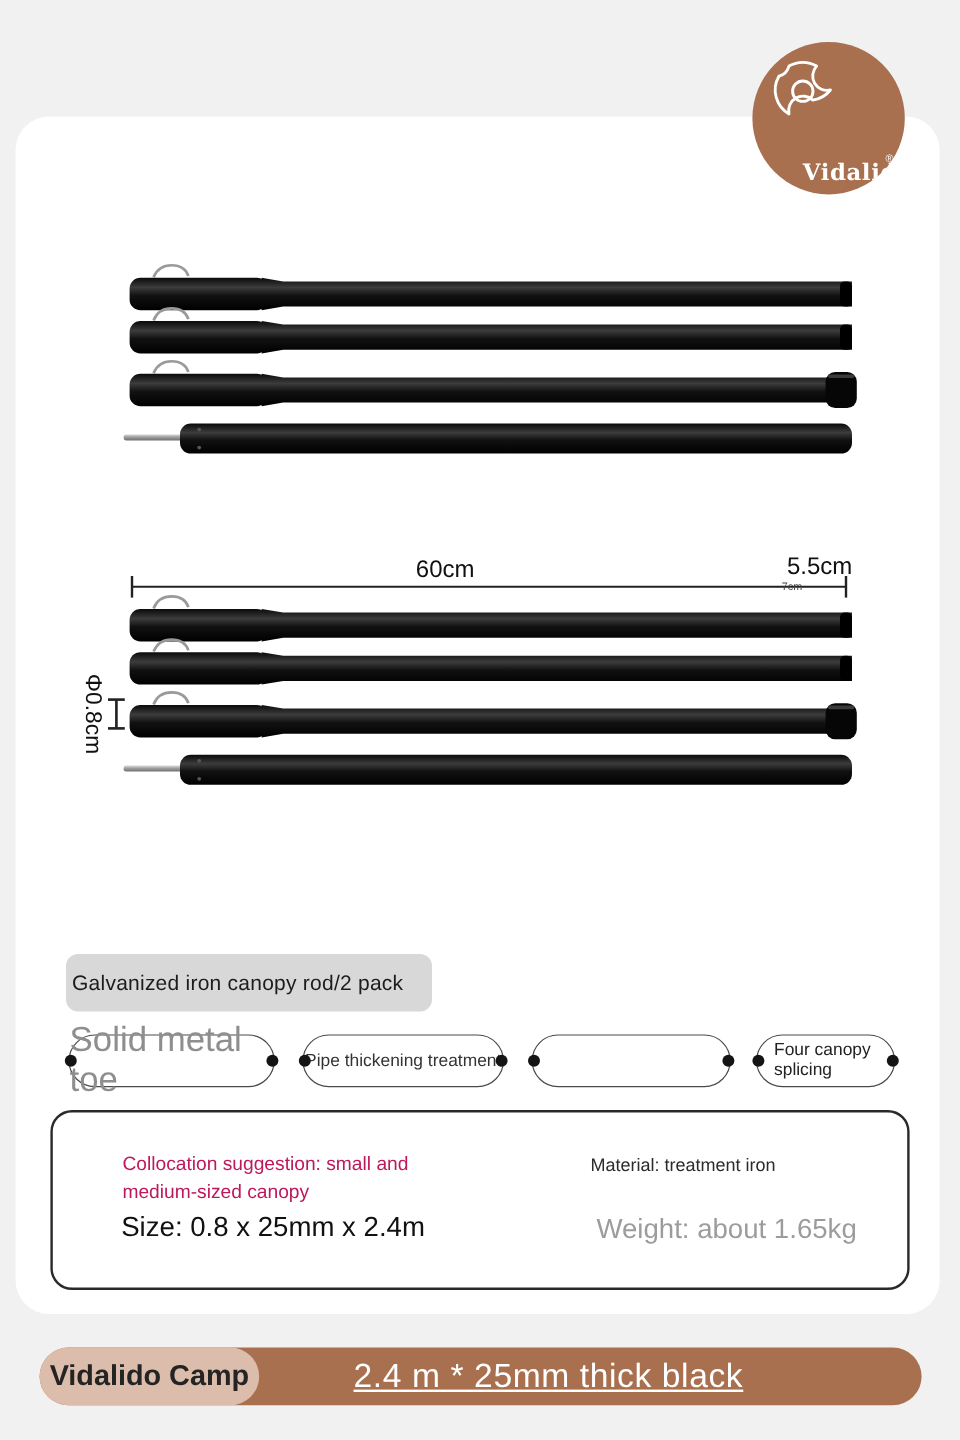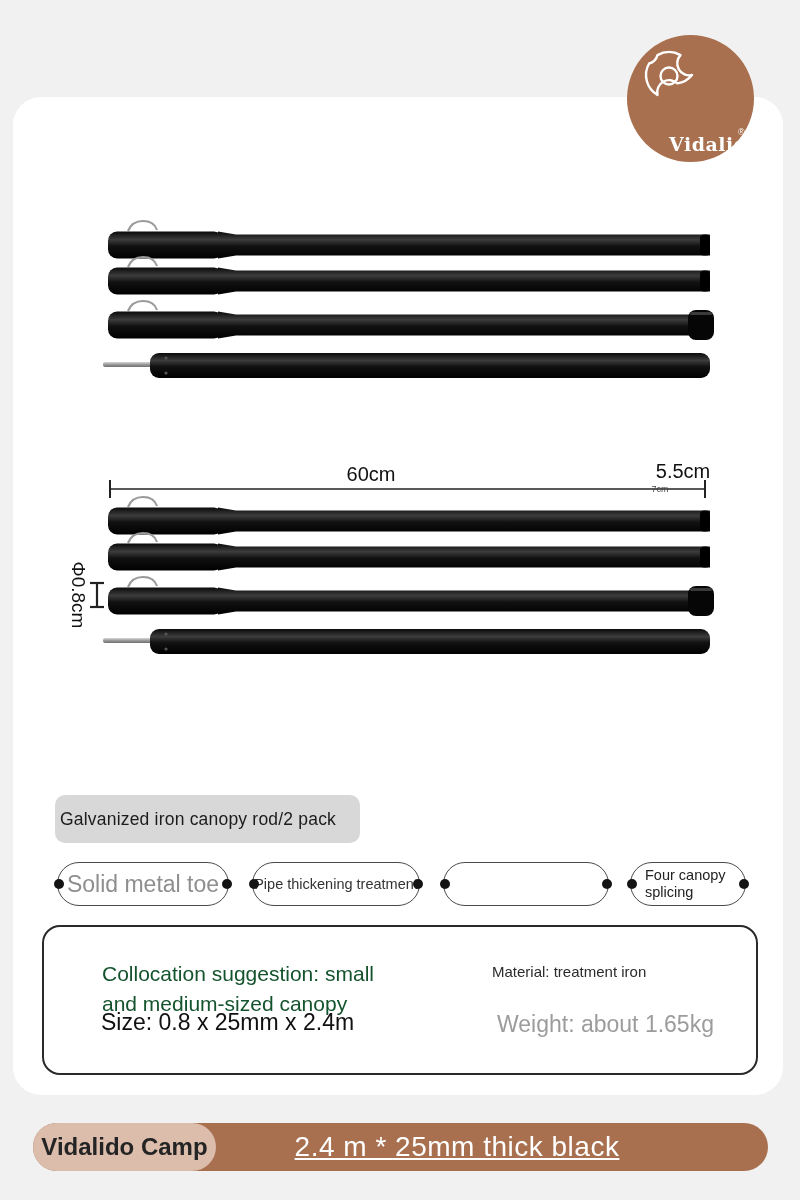--- a/index.html
+++ b/index.html
@@ -42,34 +42,34 @@
     position:absolute;height:44px;border:1.2px solid #4a4a4a;border-radius:22px;
     display:flex;align-items:center;justify-content:center;text-align:left;
     box-sizing:border-box;background:#ffffff;
   }
   .pill .dot{
     position:absolute;width:10px;height:10px;background:#141414;border-radius:50%;
     top:50%;margin-top:-5px;
   }
   .pill .dot-l{left:-4px;}
   .pill .dot-r{right:-4px;}
-  .pill-1{left:57px;width:172px;font-size:23px;color:#8e8e8e;}
+  .pill-1{left:57px;width:172px;font-size:29px;color:#8e8e8e;}
   .pill-2{left:252px;width:168px;font-size:14.5px;color:#333333;}
   .pill-3{left:443px;width:166px;font-size:16.5px;color:#222222;}
   .pill-4{left:630px;width:116px;font-size:14.5px;color:#222222;}
   .pill-4 .pill-text{width:86px;line-height:1.15;}
   
   .spec-box{
     position:absolute;left:42px;top:925px;width:716px;height:150px;
     border:2px solid #2a2a2a;border-radius:18px;box-sizing:border-box;
     background:#ffffff;
   }
   .spec-collocation{
     position:absolute;left:58px;top:32px;width:290px;
-    font-size:21px;line-height:1.45;color:#14532d;
+    font-size:16px;line-height:1.45;color:#be185d;
   }
   .spec-material{
     position:absolute;left:448px;top:36px;font-size:15px;color:#2b2b2b;
   }
   .spec-size{
     position:absolute;left:57px;top:82px;font-size:23px;color:#111111;
   }
   .spec-weight{
     position:absolute;left:453px;top:84px;font-size:23px;color:#9c9c9c;
   }

